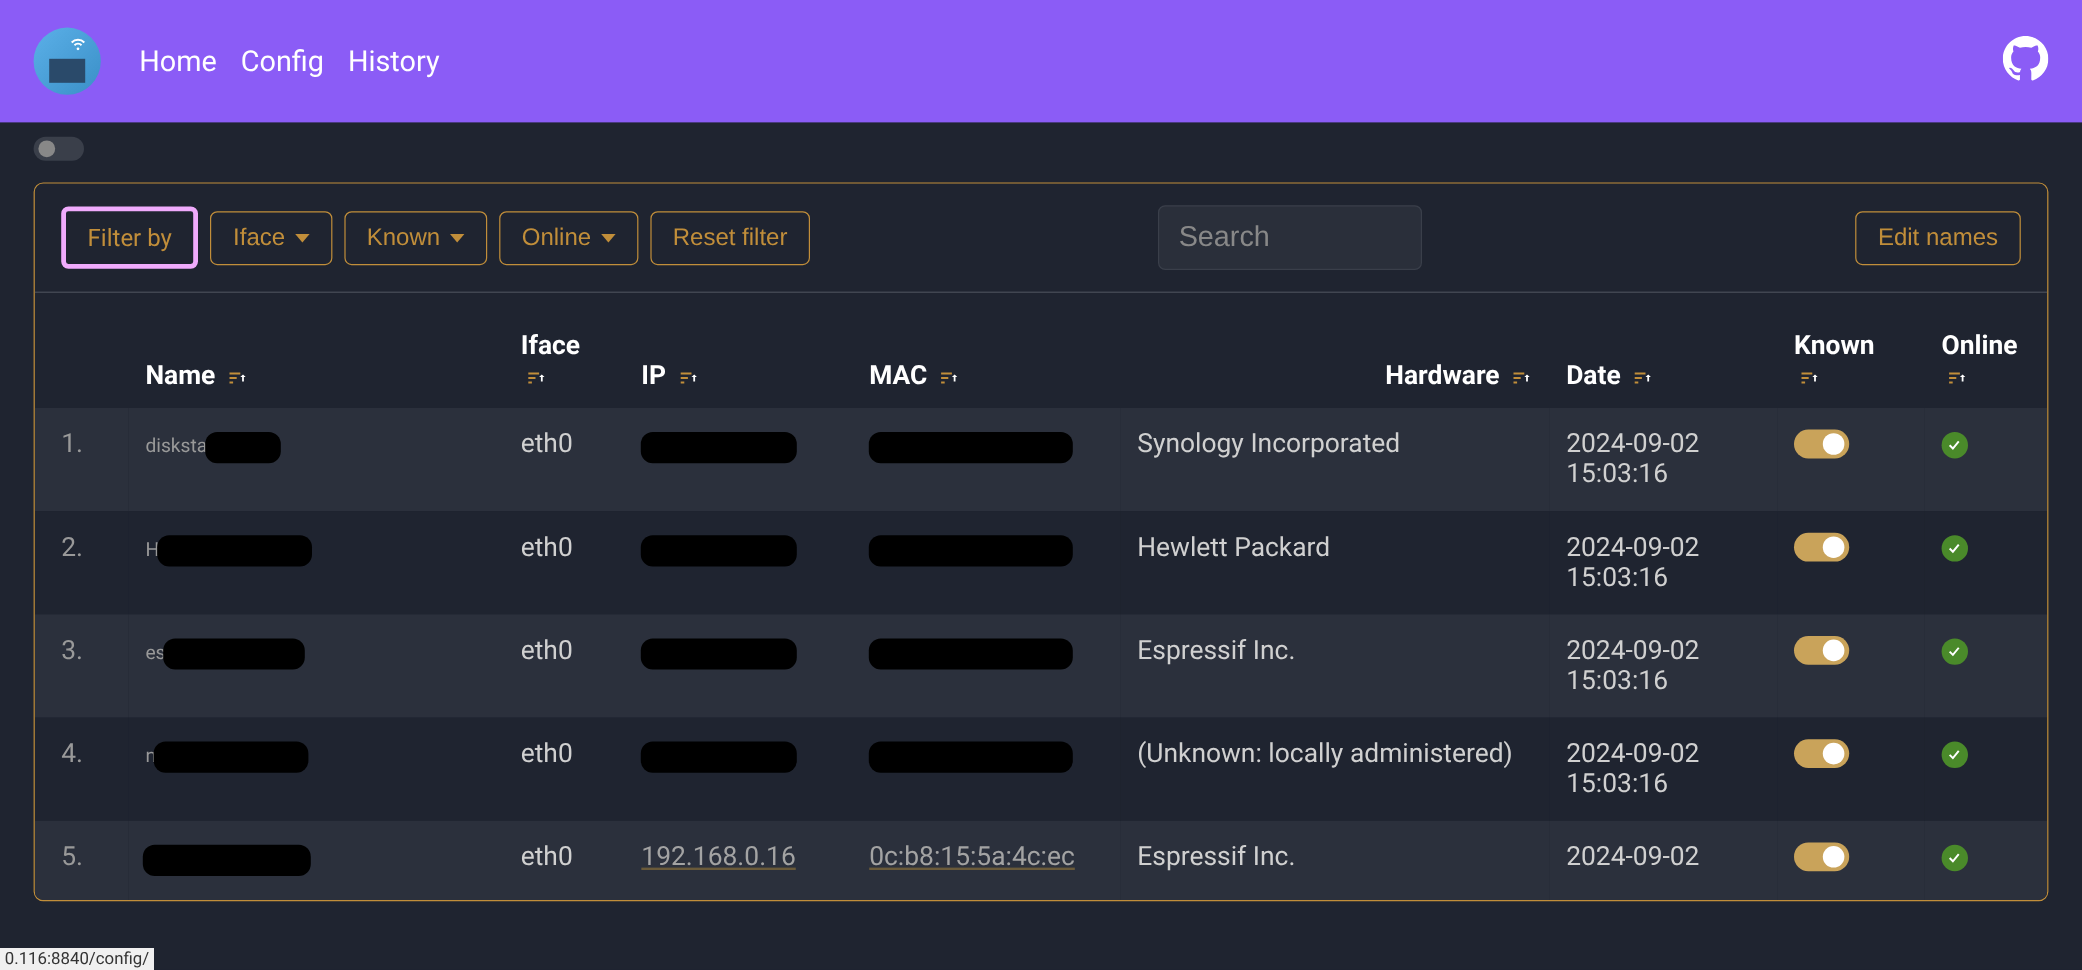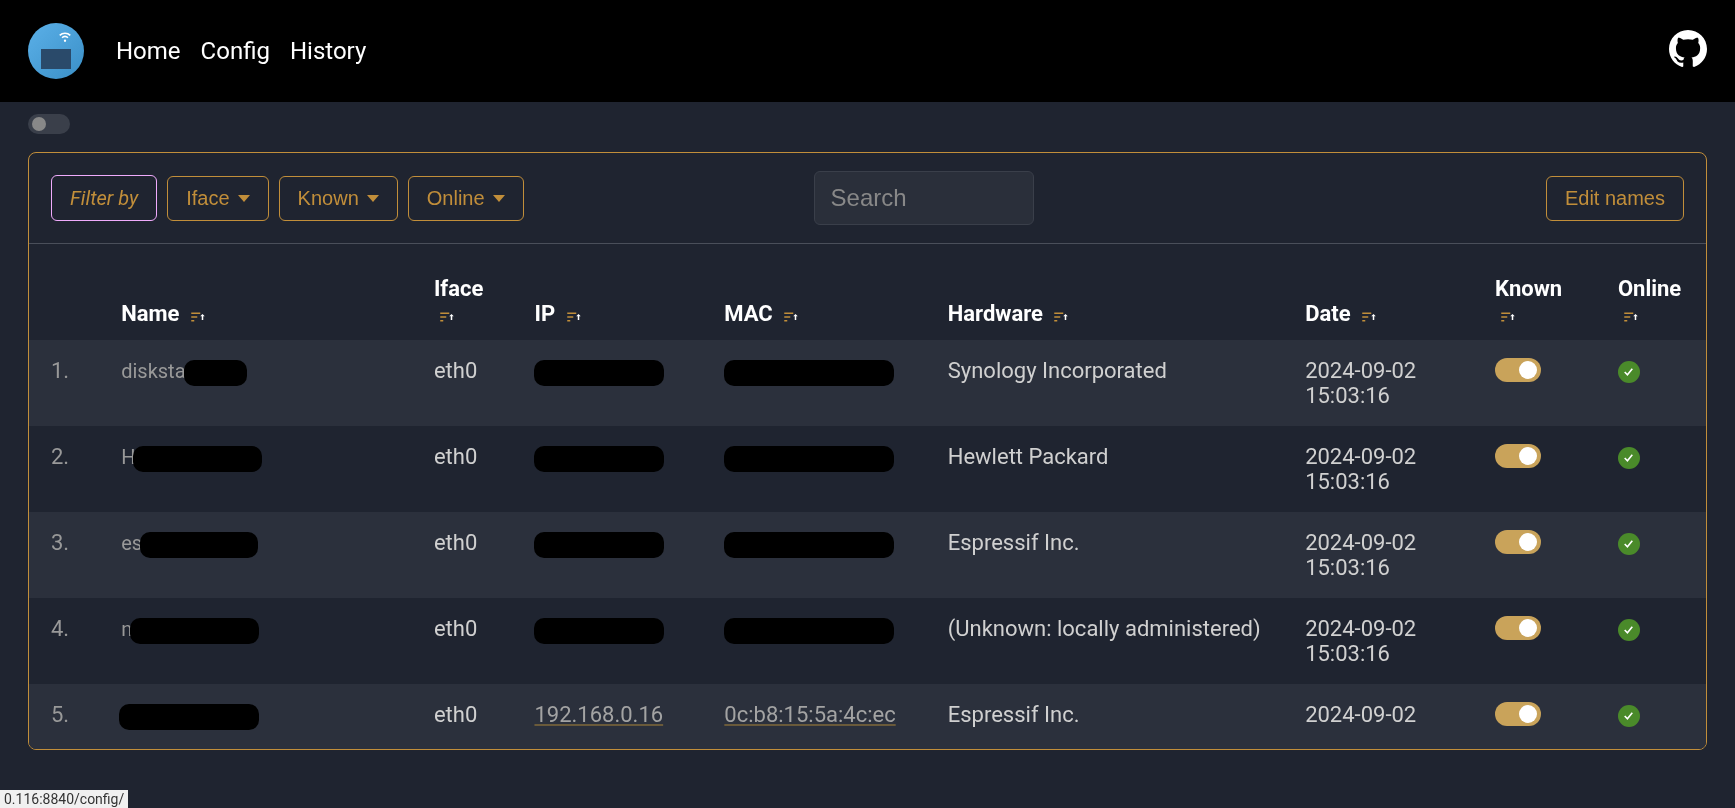--- a/index.html
+++ b/index.html
@@ -6,21 +6,21 @@
     body {
       background: #1f2430;
       color: #e0e0e0;
       font-family: -apple-system, BlinkMacSystemFont, "Segoe UI", Roboto, sans-serif;
       font-size: 16px;
       width: 1735px;
       height: 808px;
       overflow: hidden;
     }
     .header {
-      background: #000000;
+      background: #8b5cf6;
       height: 102px;
       display: flex;
       align-items: center;
       padding: 0 28px;
       justify-content: space-between;
     }
     .header-left {
       display: flex;
       align-items: center;
       gap: 32px;
@@ -174,21 +174,21 @@
     }
     .redacted {
       display: inline-block;
       background: #000;
       border-radius: 10px;
       height: 26px;
       vertical-align: middle;
     }
     .redacted-text {
       color: #999;
-      font-size: 20px;
+      font-size: 16px;
       position: relative;
     }
     .link-ish {
       color: #a3a3a3;
       text-decoration: underline;
       text-decoration-color: #6a5a3a;
     }
     .toggle-on {
       width: 46px;
       height: 24px;
@@ -216,21 +216,21 @@
       display: inline-flex;
       align-items: center;
       justify-content: center;
     }
     .check-circle svg { width: 13px; height: 13px; }
     .col-num { width: 70px; }
     .col-name { width: 280px; }
     .col-iface { width: 90px; }
     .col-ip { width: 170px; }
     .col-mac { width: 200px; }
-    .col-hw { width: 320px; }
+    .col-hw { width: 320px; text-align: right; }
     .col-date { width: 170px; }
     .col-known { width: 110px; }
     .col-online { width: 90px; }
     .status-text {
       position: fixed;
       bottom: 0;
       left: 0;
       background: #f0f0f0;
       color: #333;
       font-size: 14px;
@@ -261,33 +261,34 @@
       <path d="M8 0C3.58 0 0 3.58 0 8c0 3.54 2.29 6.53 5.47 7.59.4.07.55-.17.55-.38 0-.19-.01-.82-.01-1.49-2.01.37-2.53-.49-2.69-.94-.09-.23-.48-.94-.82-1.13-.28-.15-.68-.52-.01-.53.63-.01 1.08.58 1.23.82.72 1.21 1.87.87 2.33.66.07-.52.28-.87.51-1.07-1.78-.2-3.64-.89-3.64-3.95 0-.87.31-1.59.82-2.15-.08-.2-.36-1.02.08-2.12 0 0 .67-.21 2.2.82.64-.18 1.32-.27 2-.27.68 0 1.36.09 2 .27 1.53-1.04 2.2-.82 2.2-.82.44 1.1.16 1.92.08 2.12.51.56.82 1.27.82 2.15 0 3.07-1.87 3.75-3.65 3.95.29.25.54.73.54 1.48 0 1.07-.01 1.93-.01 2.2 0 .21.15.46.55.38A8.013 8.013 0 0016 8c0-4.42-3.58-8-8-8z"></path>
     </svg>
   </div>
 </div>
 
 <div class="content-wrapper">
   <div class="toggle-small"></div>
 
   <div class="panel">
     <div class="toolbar">
-      <span class="btn-plain" style="border:1px solid #f0abfc;border-radius:6px;font-style:italic;">Filter by</span>
+      <span class="btn-plain" style="border:4px solid #f0abfc;border-radius:6px;">Filter by</span>
       <button class="btn-outline">
         <span>Iface</span>
         <span class="caret-down"></span>
       </button>
       <button class="btn-outline">
         <span>Known</span>
         <span class="caret-down"></span>
       </button>
       <button class="btn-outline">
         <span>Online</span>
         <span class="caret-down"></span>
       </button>
+      <button class="btn-outline">Reset filter</button>
       <input class="search-input" placeholder="Search" style="">
       <div class="spacer"></div>
       <button class="btn-outline">Edit names</button>
     </div>
 
     <div class="table-wrap">
       <table>
         <thead>
           <tr>
             <th class="col-num"></th>

